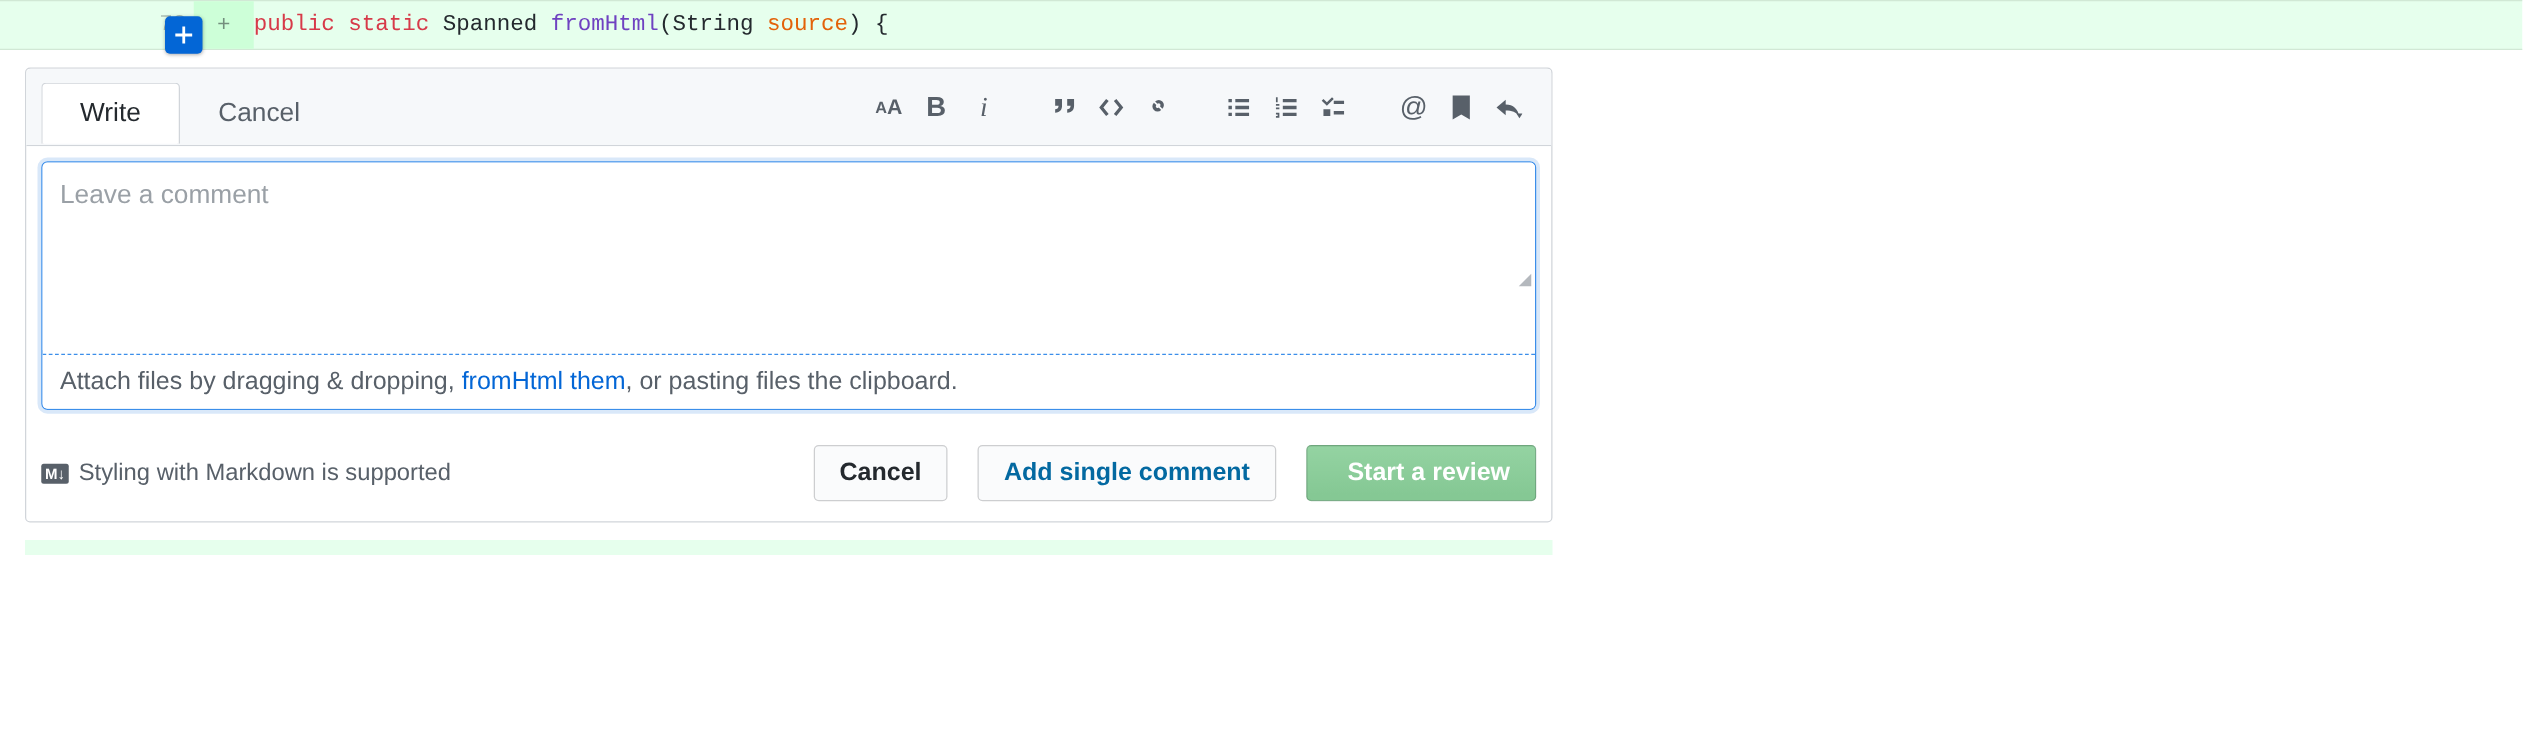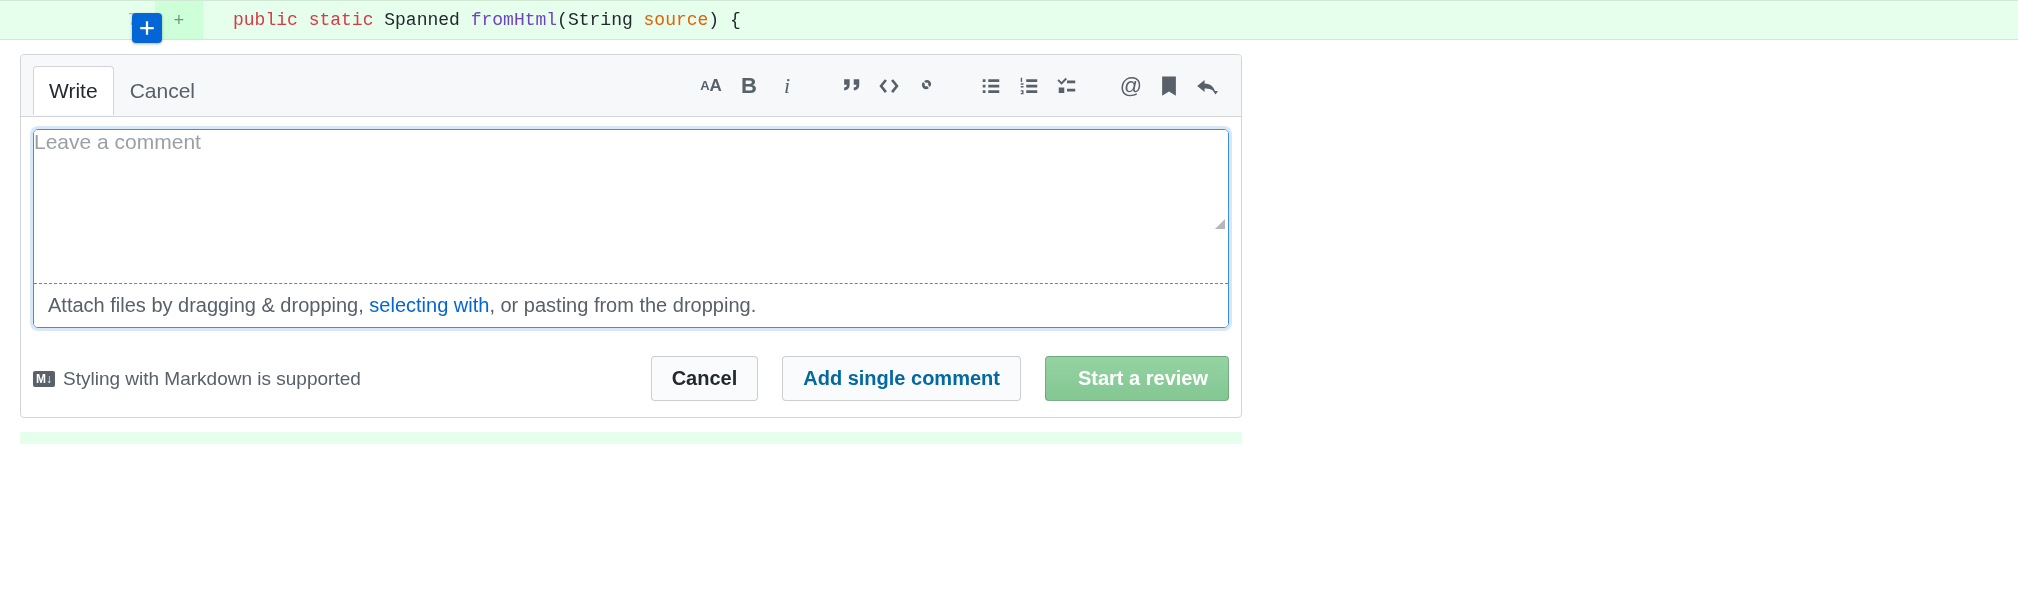--- a/index.html
+++ b/index.html
@@ -46,21 +46,21 @@
   }
   .add-btn svg { width: 18px; height: 18px; }
   .sign-cell {
     width: 48px;
     text-align: center;
     color: rgba(27,31,35,0.5);
     background: #cdffd8;
     align-self: stretch;
     line-height: 40px;
   }
-  .code-cell { padding-left: 30px; white-space: pre; }
+  .code-cell { white-space: pre; }
   .k1 { color: #d73a49; }  
   .k2 { color: #24292e; }  
   .fn { color: #6f42c1; }  
   .pr { color: #e36209; }  
 
   
   .comment-wrap {
     margin-left: 20px;
     width: 1222px;
     border: 1px solid #d1d5da;
@@ -71,21 +71,21 @@
   .tabnav {
     display: flex;
     align-items: center;
     background: #f6f8fa;
     border-bottom: 1px solid #d1d5da;
     border-radius: 4px 4px 0 0;
     padding: 8px 12px 0 12px;
     height: 62px;
   }
   .tab {
-    padding: 12px 15px;
+    padding: 12px 30px;
     font-size: 21px;
     color: #586069;
     border: 1px solid transparent;
     border-bottom: none;
     cursor: pointer;
     position: relative;
     top: 1px;
     border-radius: 4px 4px 0 0;
   }
   .tab.active {
@@ -115,20 +115,21 @@
     border-radius: 5px;
     box-shadow: 0 0 0 3px rgba(3,102,214,0.15);
     overflow: hidden;
   }
   textarea {
     width: 100%;
     border: none;
     resize: none;
     font-family: inherit;
     font-size: 21px;
+    padding: 14px;
     height: 150px;
     outline: none;
     color: #24292e;
   }
   textarea::placeholder { color: #9aa0a6; }
   .resize-handle {
     height: 0;
     position: relative;
   }
   .resize-handle::after {
@@ -278,21 +279,21 @@
           </span>
         </div>
       </div>
     </div>
 
     <div class="comment-body">
       <div class="textarea-wrap">
         <textarea placeholder="Leave a comment" style=""></textarea>
         <div class="resize-handle"></div>
         <div class="attach-bar">
-          <span>Attach files by dragging &amp; dropping, </span><a>selecting with</a><span>, or pasting from the dropping.</span>
+          <span>Attach files by dragging &amp; dropping, </span><a>fromHtml them</a><span>, or pasting files the clipboard.</span>
         </div>
       </div>
     </div>
 
     <div class="footer">
       <div class="md-hint">
         <span class="md-badge">M↓</span>
         <span>Styling with Markdown is supported</span>
       </div>
       <div class="actions">

